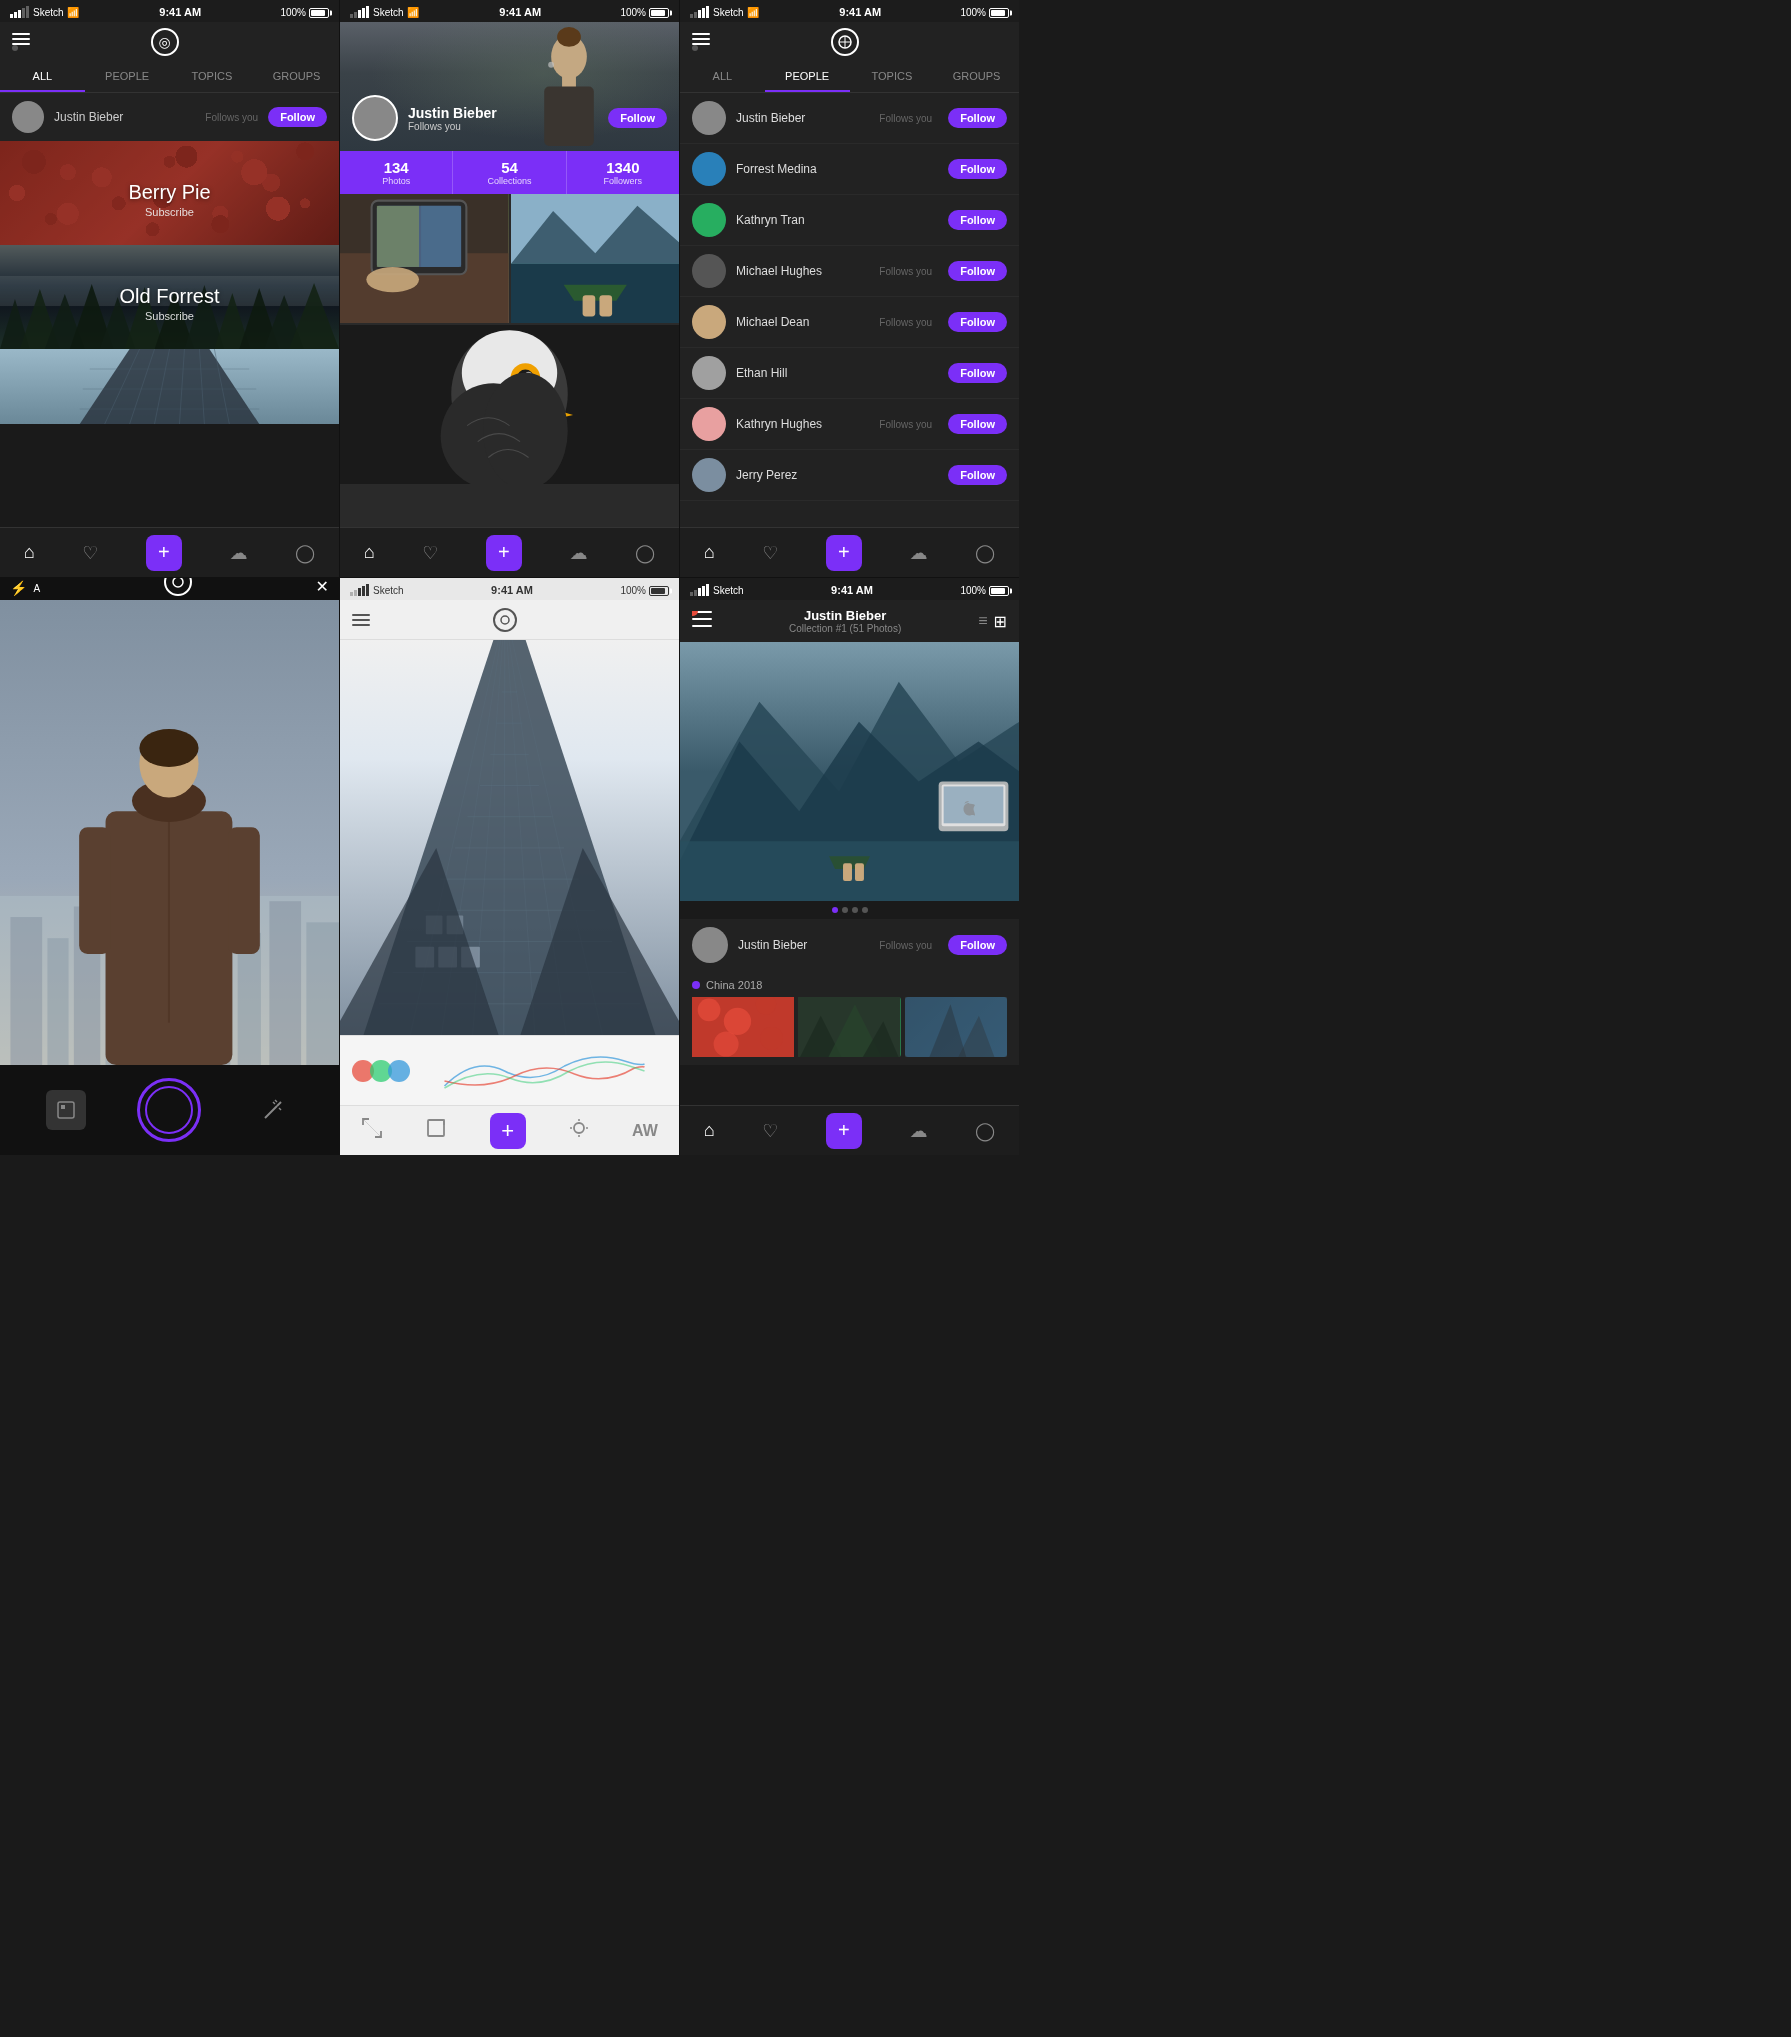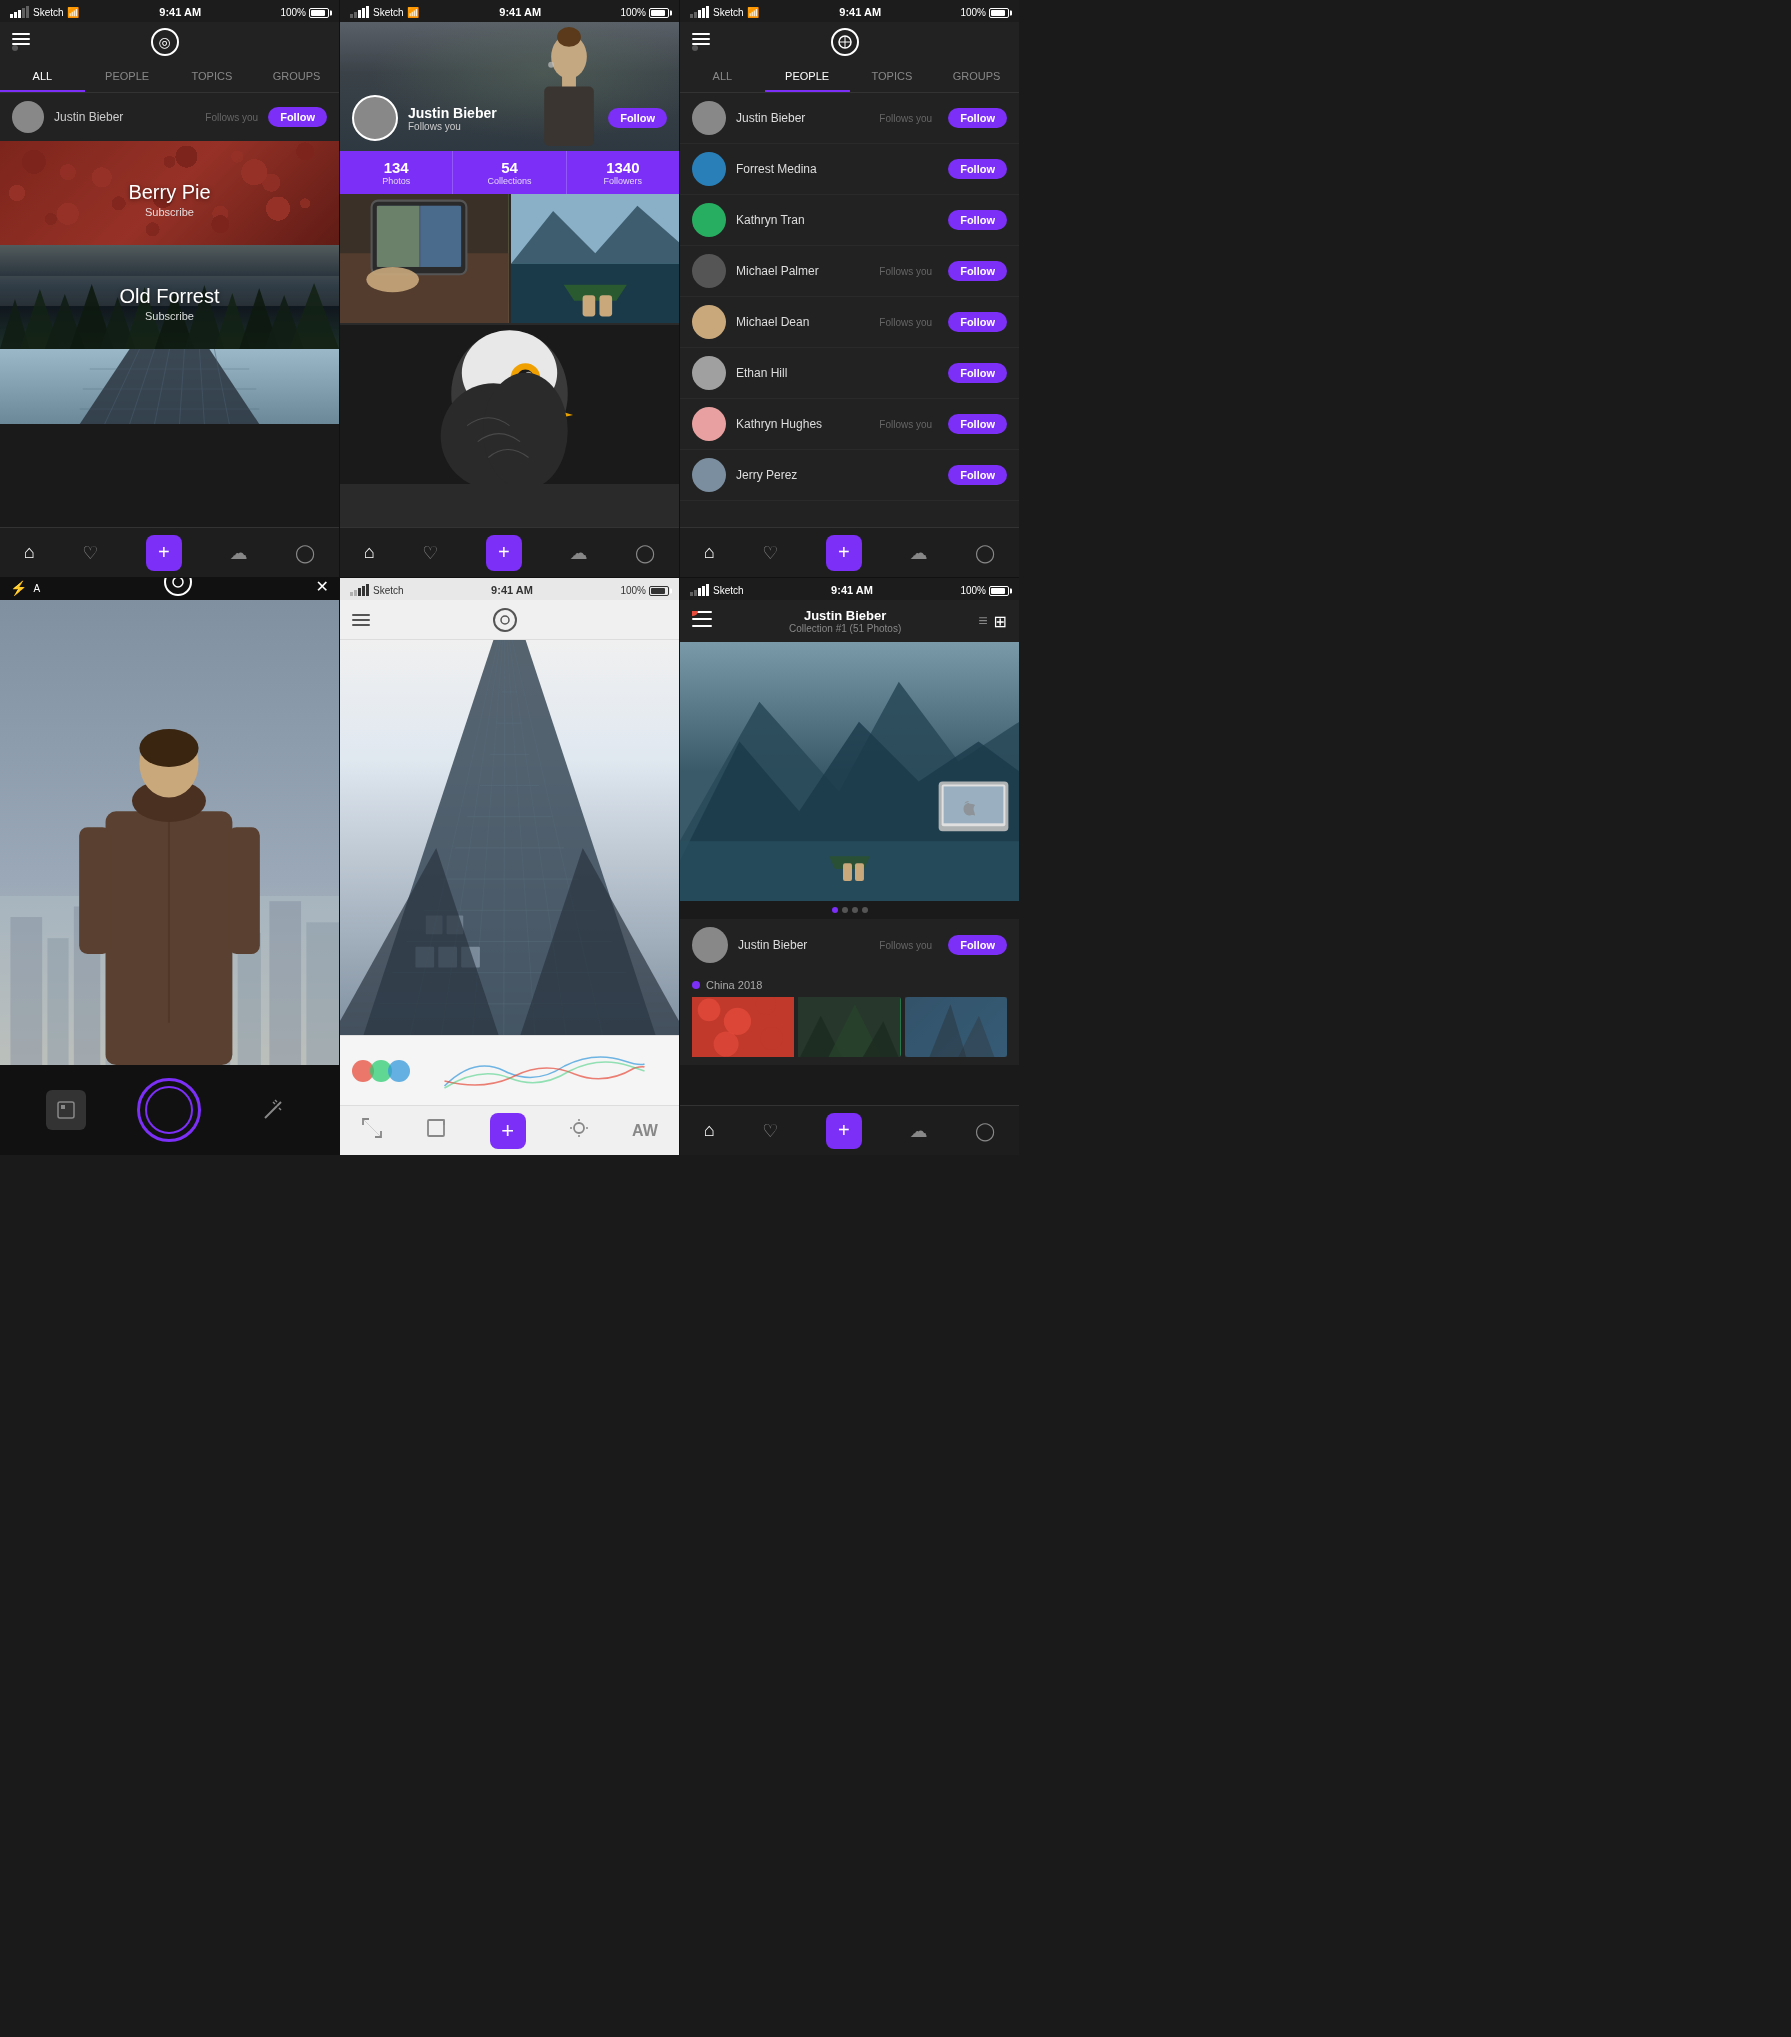--- a/index.html
+++ b/index.html
@@ -741,21 +741,21 @@
         <span class="person-name">Forrest Medina</span>
         <button class="btn-follow">Follow</button>
       </div>
       <div class="person-row">
         <div class="avatar-person av-green"></div>
         <span class="person-name">Kathryn Tran</span>
         <button class="btn-follow">Follow</button>
       </div>
       <div class="person-row">
         <div class="avatar-person av-dark"></div>
-        <span class="person-name">Michael Palmer</span>
+        <span class="person-name">Michael Hughes</span>
         <span class="follows-tag">Follows you</span>
         <button class="btn-follow">Follow</button>
       </div>
       <div class="person-row">
         <div class="avatar-person av-tan"></div>
         <span class="person-name">Michael Dean</span>
         <span class="follows-tag">Follows you</span>
         <button class="btn-follow">Follow</button>
       </div>
       <div class="person-row">

